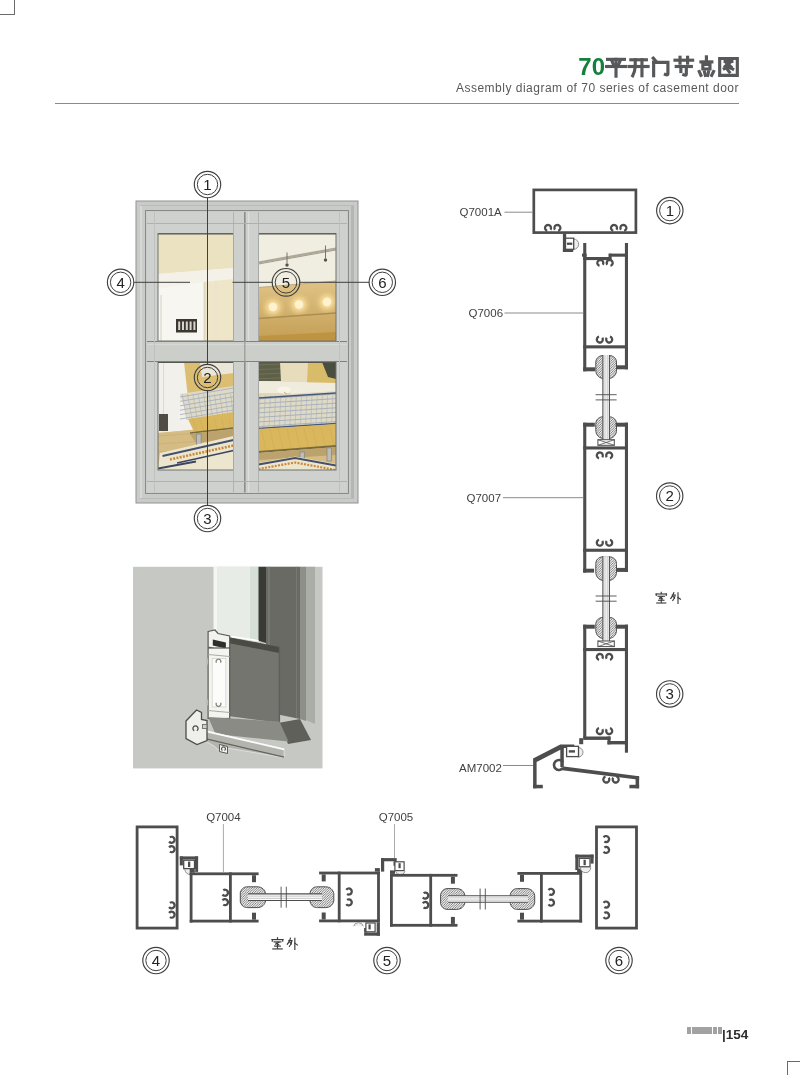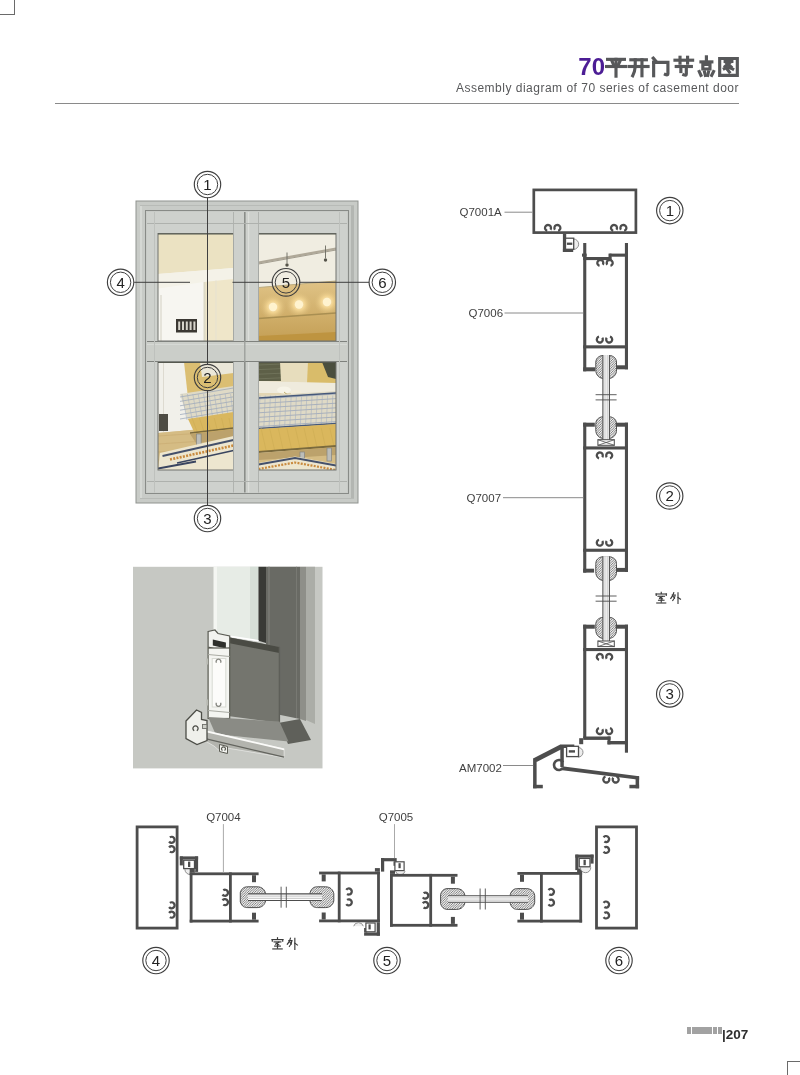--- a/index.html
+++ b/index.html
@@ -3,21 +3,21 @@
 html,body{margin:0;padding:0;width:800px;height:1075px;background:#fff;overflow:hidden;
 font-family:"Liberation Sans",sans-serif;}
 .abs{position:absolute;}
 </style></head><body>
 
 <div class="abs" style="left:-3px;top:-3px;width:16px;height:16px;border:1.4px solid #6a6a6a;"></div>
 
 <div class="abs" style="right:-3px;bottom:-3px;width:14px;height:15px;border:1.4px solid #6a6a6a;"></div>
 
 <div class="abs" style="left:0;top:53px;width:739px;text-align:right;font-weight:bold;font-size:24px;color:#57585A;">
-<span style="color:#4c1d95;margin-top:46px;">70</span><svg width="134" height="23" style="vertical-align:-3px" viewBox="0 0 134 23">
+<span style="color:#15803d;margin-top:46px;">70</span><svg width="134" height="23" style="vertical-align:-3px" viewBox="0 0 134 23">
 <g transform="translate(0.5,1.0) scale(0.2100)" fill="none" stroke="#57585A" stroke-width="15" stroke-linecap="square">
         <path d="M10,16 H90"></path>
         <path d="M4,50 H96"></path>
         <path d="M50,16 V96"></path>
         <path d="M31,24 L39,42"></path>
         <path d="M69,24 L61,42"></path>
       </g>
       <g transform="translate(23.1,1.0) scale(0.2100)" fill="none" stroke="#57585A" stroke-width="15" stroke-linecap="square">
         <path d="M13,18 H87"></path>
         <path d="M5,50 H95"></path>
@@ -623,14 +623,14 @@
     <circle cx="286.0" cy="282.3" r="10.8" fill="none" stroke="#3f3f3f" stroke-width="1"></circle>
     <text x="286.0" y="287.5" text-anchor="middle" font-size="15" fill="#222" font-family="Liberation Sans, sans-serif">5</text>
 
 <circle cx="382.3" cy="282.3" r="13.2" fill="none" stroke="#3f3f3f" stroke-width="1.15"></circle>
     <circle cx="382.3" cy="282.3" r="10.2" fill="none" stroke="#3f3f3f" stroke-width="1"></circle>
     <text x="382.3" y="287.5" text-anchor="middle" font-size="15" fill="#222" font-family="Liberation Sans, sans-serif">6</text>
 </svg>
 
 <div class="abs" style="left:687px;top:1023px;width:113px;height:16px;">
 <span style="display:inline-block;width:35px;height:6.5px;margin-bottom:3.5px;background:
-repeating-linear-gradient(90deg,#a2a2a2 0 4.4px,#fff 4.4px 5.1px);"></span><span style="font-weight:bold;font-size:13.5px;color:#2e2e2e;vertical-align:-1.5px;">|207</span>
+repeating-linear-gradient(90deg,#a2a2a2 0 4.4px,#fff 4.4px 5.1px);"></span><span style="font-weight:bold;font-size:13.5px;color:#2e2e2e;vertical-align:-1.5px;">|154</span>
 </div>
 
 </body></html>

